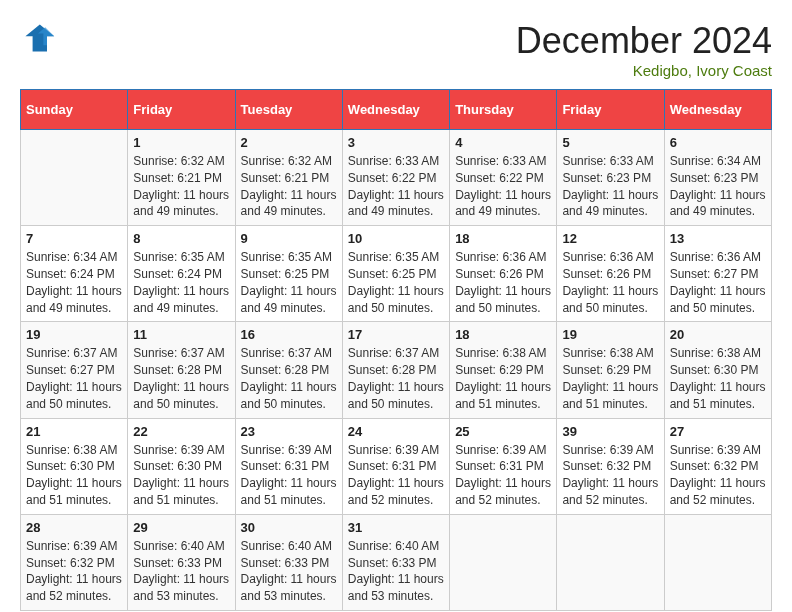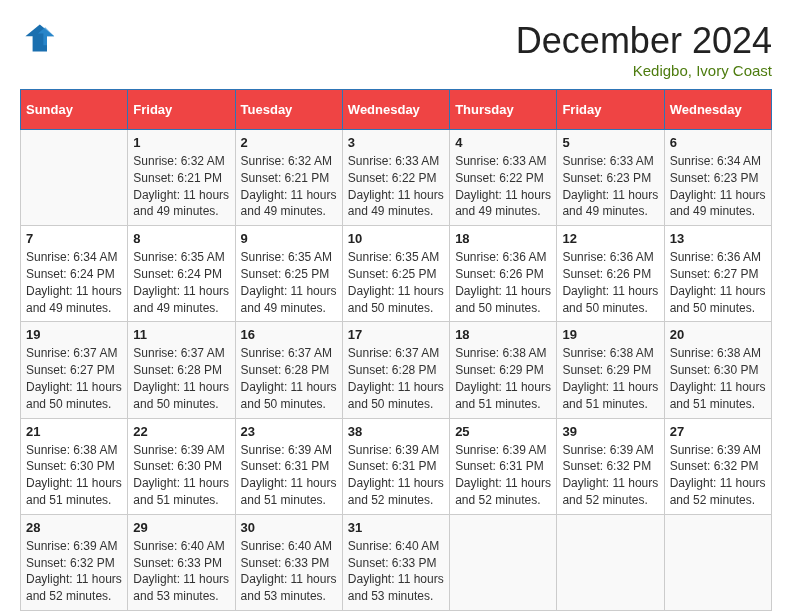--- a/index.html
+++ b/index.html
@@ -210,21 +210,21 @@
         </td>
         <td>
           <span class="day-number">22</span>
           <div class="day-info">Sunrise: 6:39 AM<br>Sunset: 6:30 PM<br>Daylight: 11 hours and 51 minutes.</div>
         </td>
         <td>
           <span class="day-number">23</span>
           <div class="day-info">Sunrise: 6:39 AM<br>Sunset: 6:31 PM<br>Daylight: 11 hours and 51 minutes.</div>
         </td>
         <td>
-          <span class="day-number">38</span>
+          <span class="day-number">24</span>
           <div class="day-info">Sunrise: 6:39 AM<br>Sunset: 6:31 PM<br>Daylight: 11 hours and 52 minutes.</div>
         </td>
         <td>
           <span class="day-number">25</span>
           <div class="day-info">Sunrise: 6:39 AM<br>Sunset: 6:31 PM<br>Daylight: 11 hours and 52 minutes.</div>
         </td>
         <td>
           <span class="day-number">39</span>
           <div class="day-info">Sunrise: 6:39 AM<br>Sunset: 6:32 PM<br>Daylight: 11 hours and 52 minutes.</div>
         </td>

